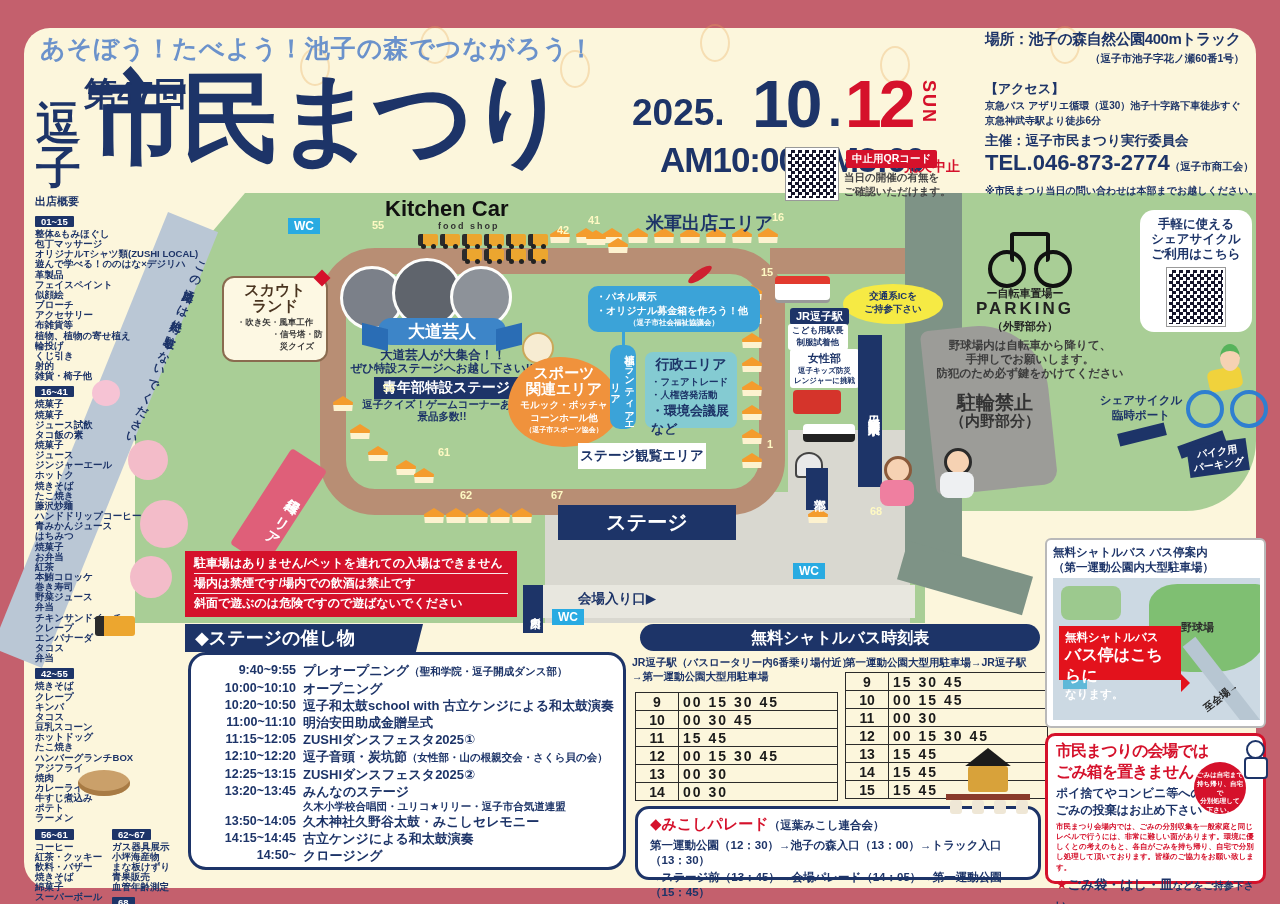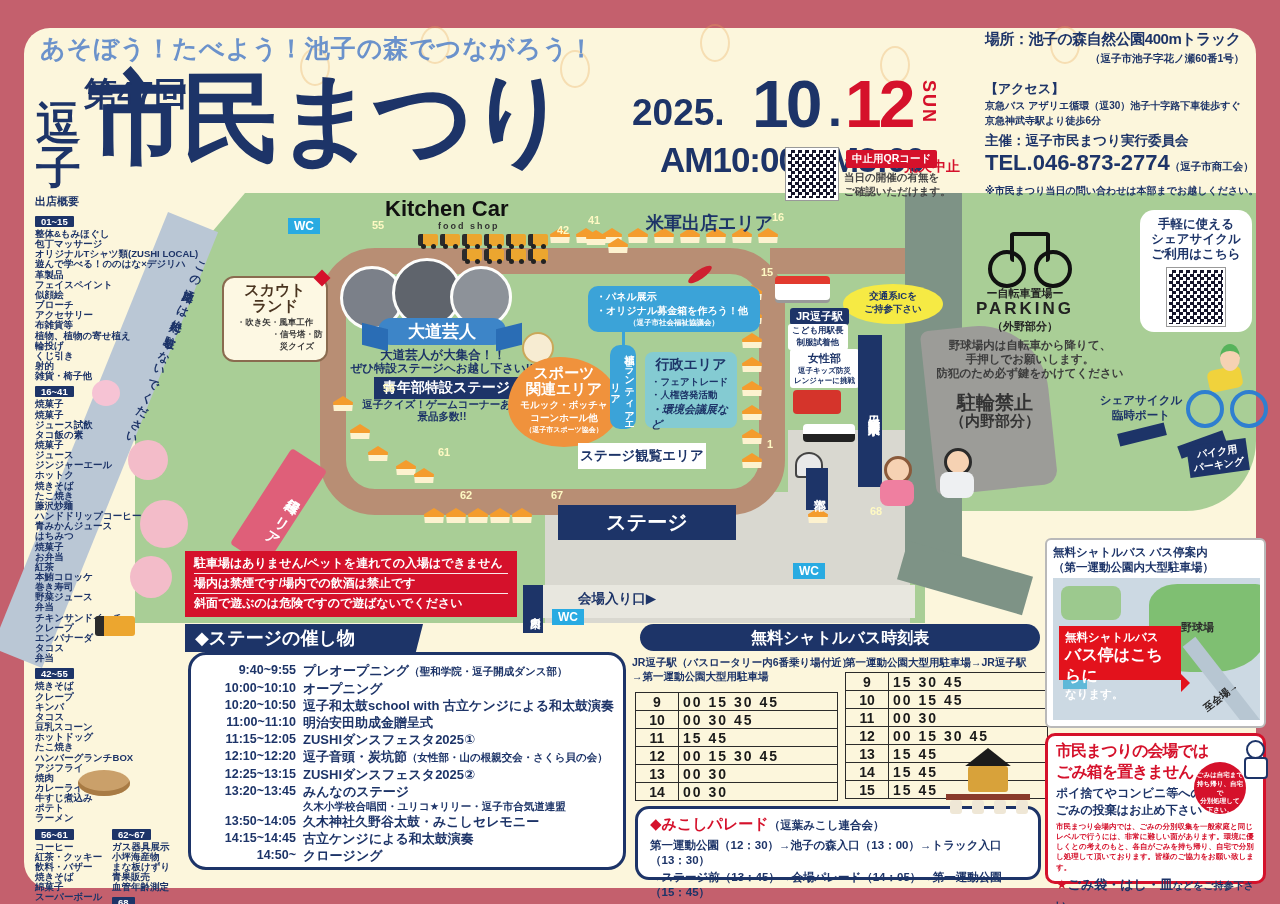--- a/index.html
+++ b/index.html
@@ -187,21 +187,21 @@
   <div style="font-size:10px;">・パネル展示</div>
   <div style="font-size:10px;">・オリジナル募金箱を作ろう！他</div>
   <div style="font-size:7.5px;text-align:center;">（逗子市社会福祉協議会）</div>
 </div>
 <div class="a" style="left:686px;top:270px;width:28px;height:9px;border-radius:50%;background:#cf2030;transform:rotate(-35deg);"></div>
 
 <div class="a" style="left:645px;top:352px;width:92px;height:76px;background:#84cbd2;border-radius:8px;padding:4px 6px;box-sizing:border-box;">
   <div style="font-size:14px;text-align:center;">行政エリア</div>
   <div style="font-size:9.5px;margin-top:2px;">・フェアトレード</div>
   <div style="font-size:9.5px;">・人権啓発活動</div>
-  <div style="font-size:11px;font-style:italic;">・環境会議展など</div>
+  <div style="font-size:13px;">・環境会議展など</div>
 </div>
 
 <div class="a" style="left:646px;top:211px;font-size:18px;">米軍出店エリア</div>
 
 <div class="a" style="left:843px;top:284px;width:100px;height:40px;background:#f6ea44;border-radius:50%;text-align:center;padding-top:6px;box-sizing:border-box;">
   <div style="font-size:9.5px;">交通系ICを</div>
   <div style="font-size:9.5px;">ご持参下さい</div>
 </div>
 
 <div class="a navybox" style="left:790px;top:308px;font-size:11px;padding:1px 6px;border-radius:3px;">JR逗子駅</div>

